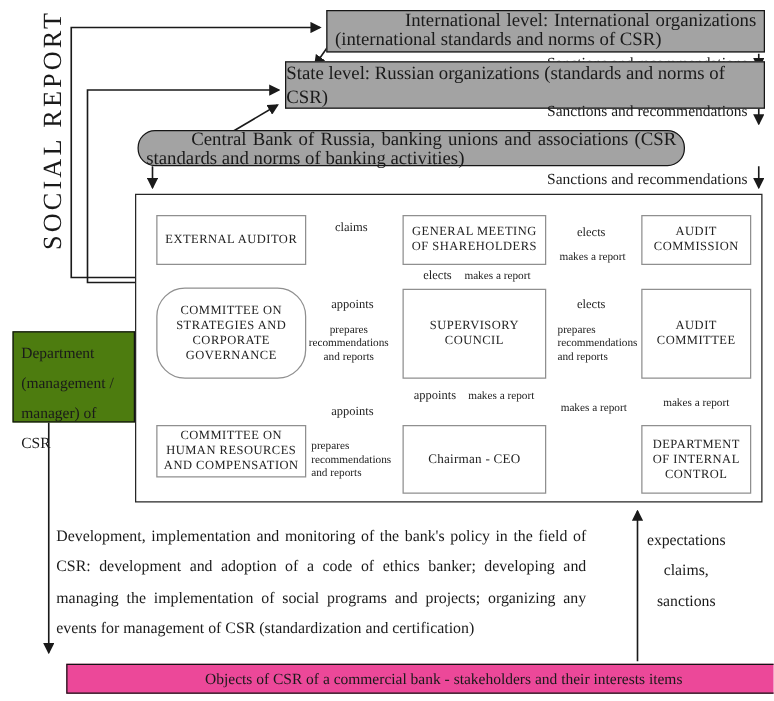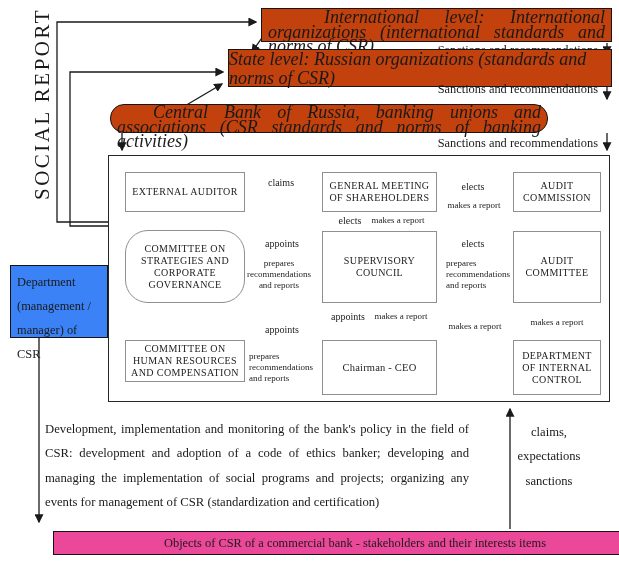--- a/index.html
+++ b/index.html
@@ -1,39 +1,39 @@
 <!DOCTYPE html>
 <html><head>
 <meta charset="utf-8">
 <style>
   html,body{margin:0;padding:0;background:#fff;}
   #page{position:relative;width:619px;height:561px;background:#fff;overflow:hidden;
         font-family:"Liberation Serif","DejaVu Serif",serif;color:#1a1a1a;}
   svg.wires{position:absolute;left:0;top:0;z-index:1;pointer-events:none;}
   .abs{position:absolute;box-sizing:border-box;}
   
-  .lvlbox{border:1.5px solid #161616;background:#c2410c;z-index:2;font-size:18px;line-height:14.5px;font-style:italic;}
+  .lvlbox{border:1.5px solid #161616;background:#a3a3a3;z-index:2;font-size:15px;line-height:14.5px;}
   .sanc{font-size:12.4px;text-align:right;z-index:2;}
   
   .mainbox{border:1.7px solid #262626;background:#fff;z-index:1;}
   .title{font-weight:bold;font-size:12.6px;text-align:center;z-index:3;}
   
   .obox{border:1px solid #8f8f8f;background:#fff;z-index:2;display:flex;align-items:center;
         justify-content:center;text-align:center;font-size:10px;line-height:12px;
         letter-spacing:.4px;padding:2px 4px;color:#222;}
   
   .albl{font-size:10px;z-index:3;text-align:center;white-space:nowrap;line-height:11px;color:#1d1d1d;}
   .albl.small{font-size:9px;}
   .albl.wrap{white-space:normal;}
   .albl.leftal{text-align:left;}
   
   .socrep{z-index:3;transform:rotate(-90deg);text-align:center;font-size:21px;
           letter-spacing:2.5px;white-space:nowrap;color:#1a1a1a;}
   
-  .deptbox{border:1.6px solid #141414;background:#3b82f6;z-index:2;font-size:12.4px;
+  .deptbox{border:1.6px solid #141414;background:#4d7c0f;z-index:2;font-size:12.4px;
            line-height:24px;padding:4px 6px;text-align:left;}
   .para{font-size:12.7px;line-height:24.4px;text-align:justify;z-index:2;}
   .feedback{font-size:12.6px;line-height:24.4px;text-align:center;z-index:2;}
   .objbox{border:1.6px solid #141414;background:#ec4899;z-index:2;font-size:12.4px;
           text-align:center;line-height:22px;margin-left:43px;}
 </style>
 </head>
 <body>
 
 <div id="page">
@@ -130,20 +130,20 @@
   <div class="abs albl" style="left:261px;top:324px;width:42px;">appoints</div>
   <div class="abs albl small wrap leftal" style="left:249px;top:351px;width:66px;">prepares recommendations and reports</div>
   <div class="abs albl small" style="left:444px;top:321px;width:62px;">makes a report</div>
   <div class="abs albl small" style="left:528px;top:317px;width:58px;">makes a report</div>
 
   <div class="abs deptbox" style="left:10px;top:265px;width:98px;height:73px;">Department (management / manager) of CSR</div>
 
   <div class="abs para" style="left:45px;top:417px;width:424px;">Development, implementation and monitoring of the bank's policy in the field of CSR: development and adoption of a code of ethics banker; developing and managing the implementation of social programs and projects; organizing any events for management of CSR (standardization and certification)</div>
 
   <div class="abs feedback" style="left:505px;top:420px;width:88px;">
+    <div>expectations</div>
     <div>claims,</div>
-    <div>expectations</div>
     <div>sanctions</div>
   </div>
 
   <div class="abs objbox" style="left:10px;top:531px;width:604px;height:24px;">Objects of CSR of a commercial bank - stakeholders and their interests items</div>
 
 </div>
 
 </body></html>

